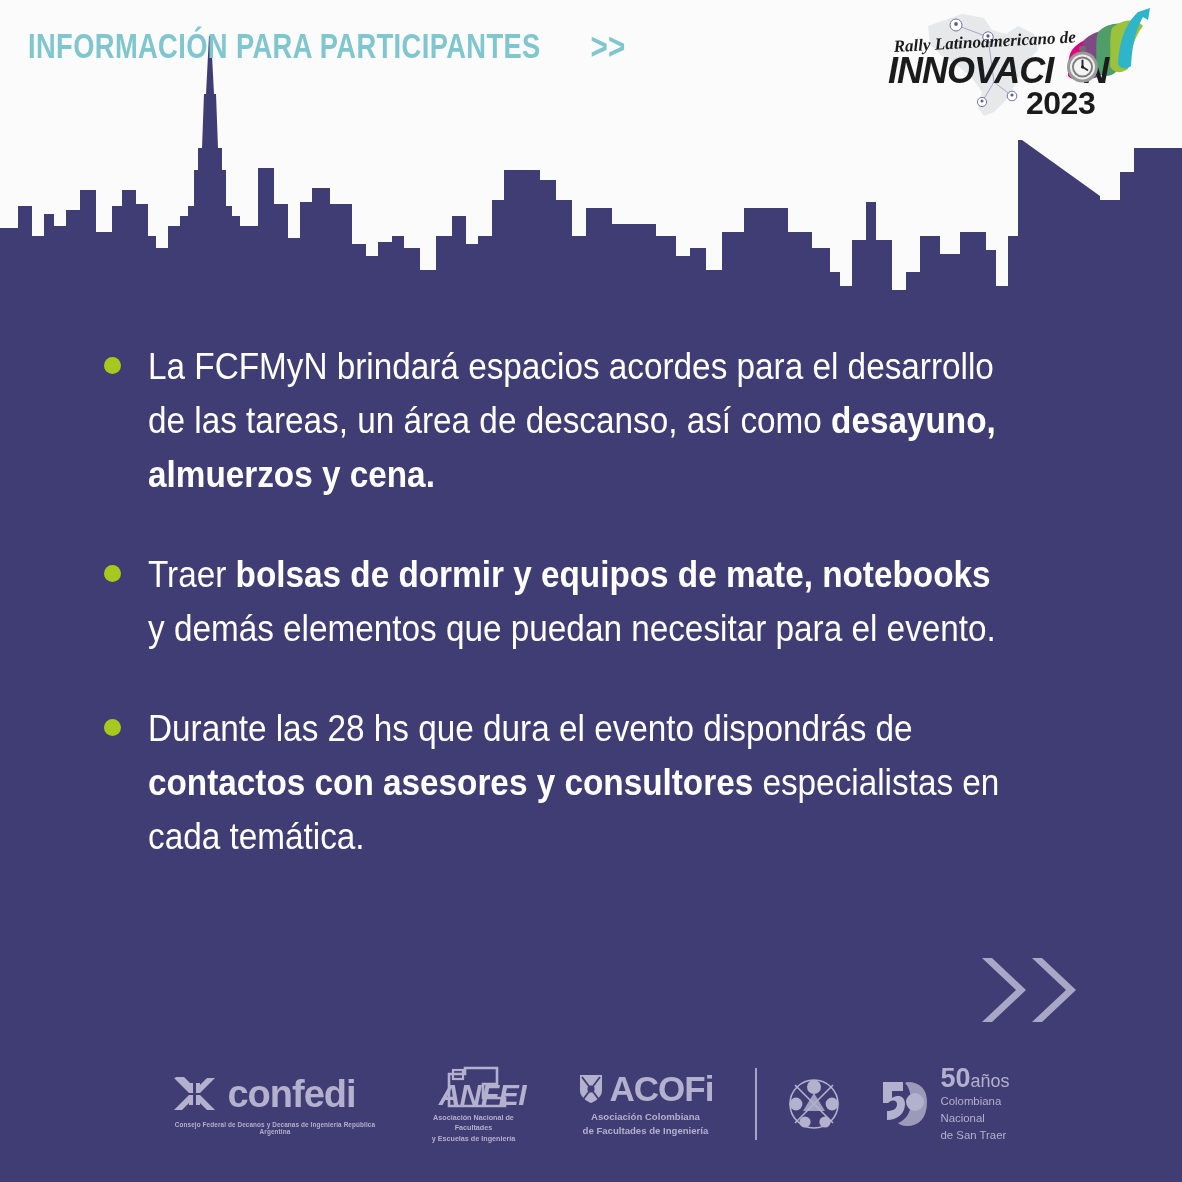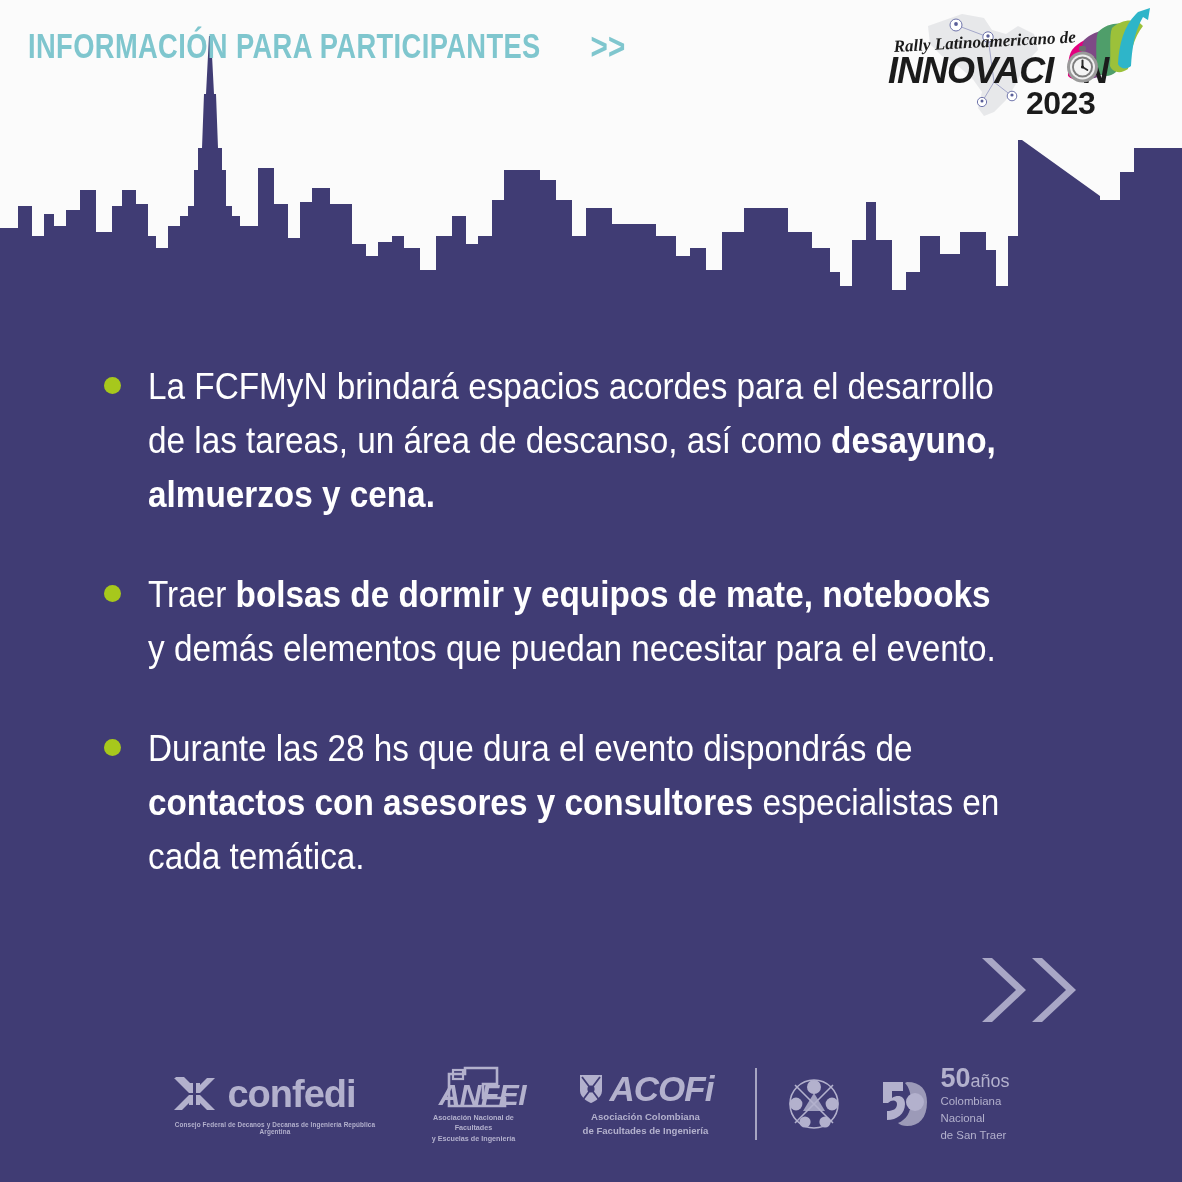--- a/index.html
+++ b/index.html
@@ -29,21 +29,21 @@
   .header-chev {
     font-size:37px; font-weight:700; color:#7fc6ce; line-height:1;
     transform:scaleX(.8) translateX(-118px); transform-origin:left center;
   }
 
   
   .logo { position:absolute; right:16px; top:4px; width:300px; height:116px; z-index:7; }
   .logo svg { display:block; width:300px; height:116px; }
 
   
-  .content { position:absolute; left:104px; top:360px; width:990px; z-index:5; }
+  .content { position:absolute; left:104px; top:340px; width:990px; z-index:5; }
   .bullet { display:flex; align-items:flex-start; margin-bottom:46px; }
   .bullet:last-child { margin-bottom:0; }
   .dot {
     width:17px; height:17px; border-radius:50%;
     background:#a7c81c; flex:0 0 17px; margin-top:17px; margin-right:27px;
   }
   .btext {
     color:#ffffff; font-size:37px; line-height:1.46;
     font-weight:400; letter-spacing:0px;
     transform:scaleX(.9); transform-origin:left top;
@@ -68,21 +68,21 @@
   .confedi .word { font-size:38px; font-weight:700; letter-spacing:-1px; color:#b3b1cd; line-height:1; }
   .confedi .tag { font-size:6.4px; font-weight:700; text-align:center; margin-top:7px; letter-spacing:.1px; }
 
   .anfei { width:120px; margin-right:28px; text-align:center; position:relative; }
   .anfei .mark { position:relative; height:46px; }
   .anfei .word { position:absolute; left:18px; right:0; top:14px; font-size:30px; font-weight:800; font-style:italic; letter-spacing:-.5px; color:#b3b1cd; }
   .anfei .tag { font-size:7.2px; font-weight:700; line-height:1.45; margin-top:3px; }
 
   .acofi { width:168px; margin-right:26px; text-align:center; }
   .acofi .row { display:flex; align-items:center; justify-content:center; gap:6px; }
-  .acofi .word { font-size:35px; font-weight:800; font-style:italic; letter-spacing:-1px; color:#b3b1cd; line-height:1; }
+  .acofi .word { font-size:35px; font-weight:800; letter-spacing:-1px; color:#b3b1cd; line-height:1; }
   .acofi .tag { font-size:9.6px; font-weight:700; line-height:1.38; margin-top:4px; }
 
   .divider { width:2px; height:72px; background:#a7a5c2; margin-right:26px; }
 
   .fcfmyn { display:flex; align-items:center; gap:13px; margin-right:34px; }
   .fcfmyn .tag { font-size:14.5px; font-weight:700; line-height:1.36; }
 
   .unsl { display:flex; align-items:center; gap:9px; }
   .unsl .big { font-size:27px; font-weight:700; color:#b3b1cd; line-height:1; }
   .unsl .big .u { font-size:18px; font-weight:400; }

